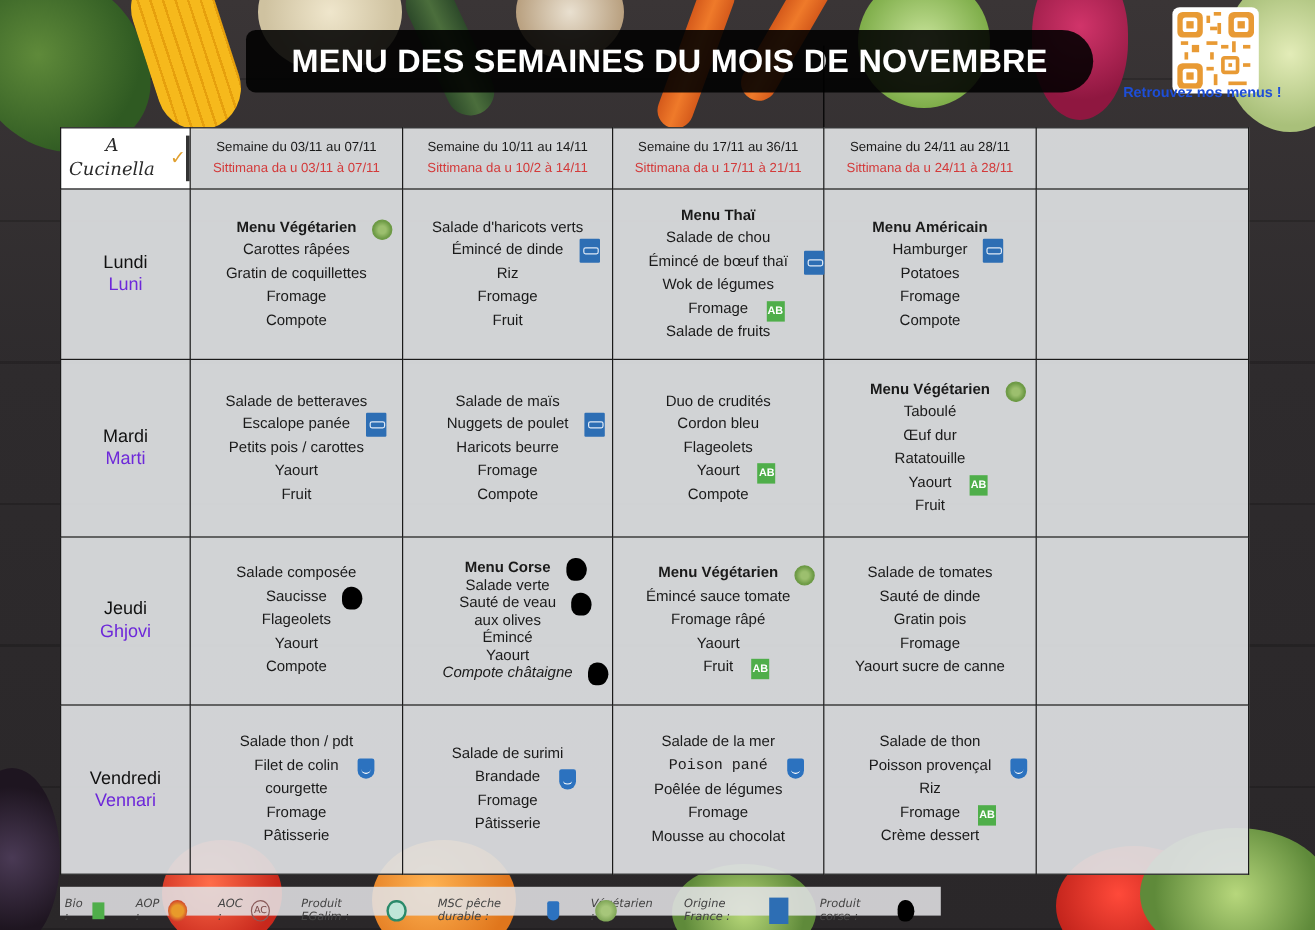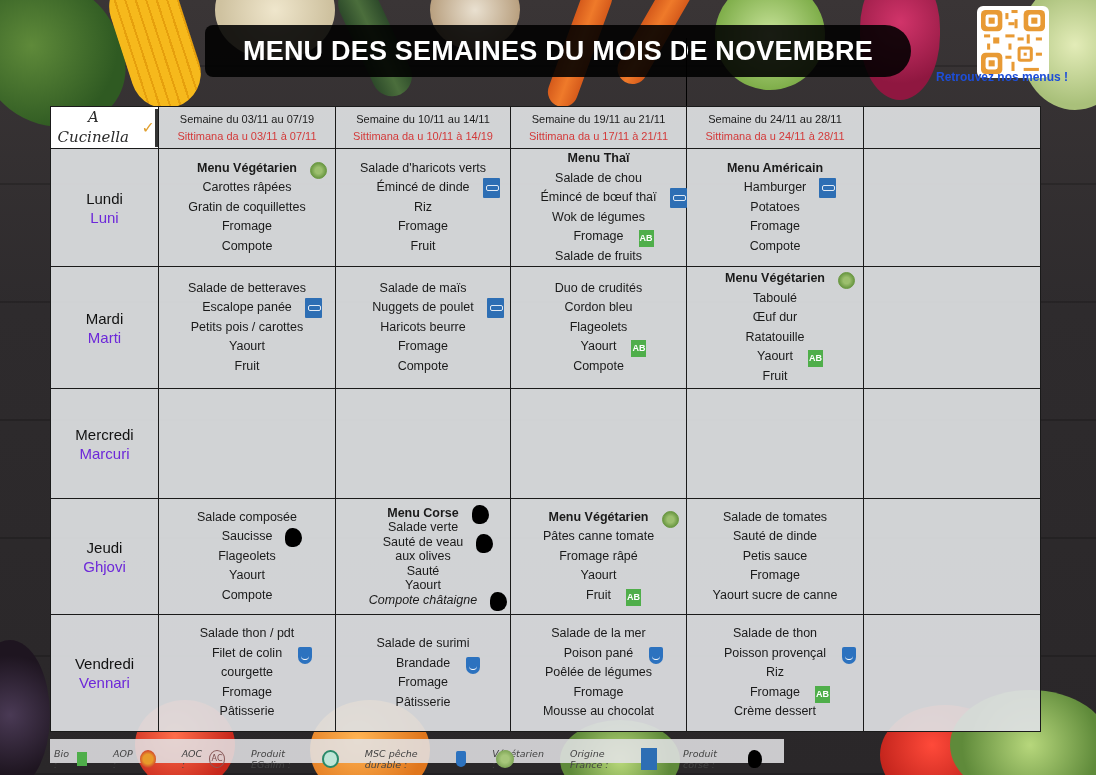--- a/index.html
+++ b/index.html
@@ -175,29 +175,29 @@
   </colgroup>
   <tbody>
       <tr style="height:42px">
     <td class="logo-cell">
       <div class="logo-box">
         <span>A Cucinella</span>
             <span class="logo-glass">✓</span>
       </div>
     </td>
     <td>
-          <div class="week-fr">Semaine du 03/11 au 07/19</div>
+          <div class="week-fr">Semaine du 03/11 au 07/11</div>
           <div class="week-co">Sittimana da u 03/11 à 07/11</div>
         </td>
     <td>
           <div class="week-fr">Semaine du 10/11 au 14/11</div>
-          <div class="week-co">Sittimana da u 10/11 à 14/19</div>
+          <div class="week-co">Sittimana da u 10/2 à 14/11</div>
         </td>
     <td>
-          <div class="week-fr">Semaine du 19/11 au 21/11</div>
+          <div class="week-fr">Semaine du 17/11 au 36/11</div>
           <div class="week-co">Sittimana da u 17/11 à 21/11</div>
         </td>
     <td>
           <div class="week-fr">Semaine du 24/11 au 28/11</div>
           <div class="week-co">Sittimana da u 24/11 à 28/11</div>
         </td>
     <td></td>
   </tr>
   </tbody>
     <tbody id="day-rows">
@@ -266,63 +266,52 @@
         <td>
           <span class="dish bold"><span style="position: relative;">Menu Végétarien<span class="badge veg" style="right: -30px;"></span></span></span>
           <span class="dish"><span style="position: relative;">Taboulé</span></span>
           <span class="dish"><span style="position: relative;">Œuf dur</span></span>
           <span class="dish"><span style="position: relative;">Ratatouille</span></span>
           <span class="dish"><span style="position: relative;">Yaourt<span class="badge bio" style="right: -30px;">AB</span></span></span>
           <span class="dish"><span style="position: relative;">Fruit</span></span>
         </td>
         <td></td>
       </tr>
-      <tr style="height: 110px;">
-        <td>
-          <div class="day-fr">Mercredi</div>
-          <div class="day-co">Marcuri</div>
-        </td>
-        <td></td>
-        <td></td>
-        <td></td>
-        <td></td>
-        <td></td>
-      </tr>
       <tr style="height: 116px;">
         <td>
           <div class="day-fr">Jeudi</div>
           <div class="day-co">Ghjovi</div>
         </td>
         <td>
           <span class="dish"><span style="position: relative;">Salade composée</span></span>
           <span class="dish"><span style="position: relative;">Saucisse<span class="badge corse" style="right: -30px;"></span></span></span>
           <span class="dish"><span style="position: relative;">Flageolets</span></span>
           <span class="dish"><span style="position: relative;">Yaourt</span></span>
           <span class="dish"><span style="position: relative;">Compote</span></span>
         </td>
         <td>
           <span class="dish bold tight"><span style="position: relative;">Menu Corse<span class="badge corse" style="right: -30px;"></span></span></span>
           <span class="dish tight"><span style="position: relative; text-align: center;">Salade verte</span></span>
           <span class="dish tight"><span style="position: relative;">Sauté de veau<span class="badge corse" style="right: -30px;"></span></span></span>
           <span class="dish tight"><span style="position: relative;">aux olives</span></span>
-          <span class="dish tight"><span style="position: relative;">Sauté</span></span>
+          <span class="dish tight"><span style="position: relative;">Émincé</span></span>
           <span class="dish tight"><span style="position: relative;">Yaourt</span></span>
           <span class="dish tight"><span style="position: relative; font-style: italic;">Compote châtaigne<span class="badge corse" style="right: -30px;"></span></span></span>
         </td>
         <td>
           <span class="dish bold"><span style="position: relative;">Menu Végétarien<span class="badge veg" style="right: -30px;"></span></span></span>
-          <span class="dish"><span style="position: relative;">Pâtes canne tomate</span></span>
+          <span class="dish"><span style="position: relative;">Émincé sauce tomate</span></span>
           <span class="dish"><span style="position: relative;">Fromage râpé</span></span>
           <span class="dish"><span style="position: relative;">Yaourt</span></span>
           <span class="dish"><span style="position: relative;">Fruit<span class="badge bio" style="right: -30px;">AB</span></span></span>
         </td>
         <td>
           <span class="dish"><span style="position: relative;">Salade de tomates</span></span>
           <span class="dish"><span style="position: relative;">Sauté de dinde</span></span>
-          <span class="dish"><span style="position: relative;">Petis sauce</span></span>
+          <span class="dish"><span style="position: relative;">Gratin pois</span></span>
           <span class="dish"><span style="position: relative;">Fromage</span></span>
           <span class="dish"><span style="position: relative;">Yaourt sucre de canne</span></span>
         </td>
         <td></td>
       </tr>
       <tr style="height: 117px;">
         <td>
           <div class="day-fr">Vendredi</div>
           <div class="day-co">Vennari</div>
         </td>
@@ -334,21 +323,21 @@
           <span class="dish"><span style="position: relative;">Pâtisserie</span></span>
         </td>
         <td>
           <span class="dish"><span style="position: relative;">Salade de surimi</span></span>
           <span class="dish"><span style="position: relative;">Brandade<span class="badge msc" style="right: -30px;"></span></span></span>
           <span class="dish"><span style="position: relative;">Fromage</span></span>
           <span class="dish"><span style="position: relative;">Pâtisserie</span></span>
         </td>
         <td>
           <span class="dish"><span style="position: relative;">Salade de la mer</span></span>
-          <span class="dish"><span style="position: relative;">Poison pané<span class="badge msc" style="right: -30px;"></span></span></span>
+          <span class="dish"><span style="position: relative; font-family: Liberation Mono, monospace;">Poison pané<span class="badge msc" style="right: -30px;"></span></span></span>
           <span class="dish"><span style="position: relative;">Poêlée de légumes</span></span>
           <span class="dish"><span style="position: relative;">Fromage</span></span>
           <span class="dish"><span style="position: relative;">Mousse au chocolat</span></span>
         </td>
         <td>
           <span class="dish"><span style="position: relative;">Salade de thon</span></span>
           <span class="dish"><span style="position: relative;">Poisson provençal<span class="badge msc" style="right: -30px;"></span></span></span>
           <span class="dish"><span style="position: relative;">Riz</span></span>
           <span class="dish"><span style="position: relative;">Fromage<span class="badge bio" style="right: -30px;">AB</span></span></span>
           <span class="dish"><span style="position: relative;">Crème dessert</span></span>

